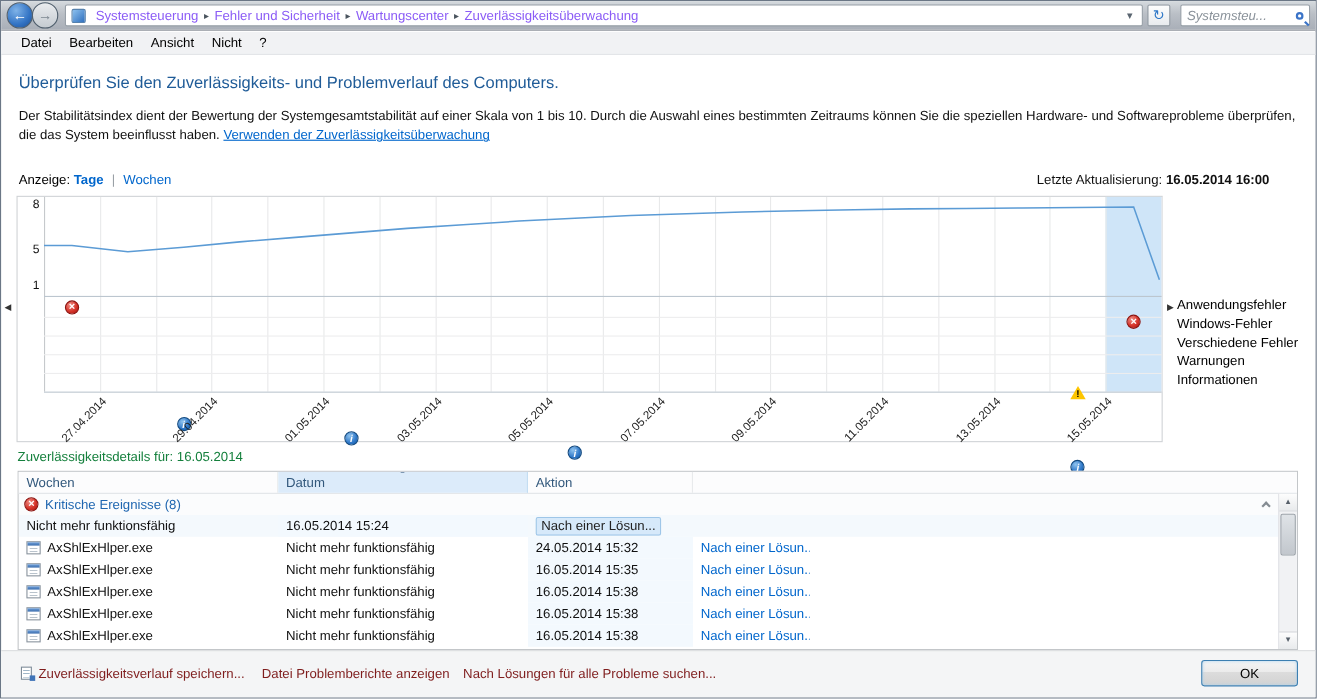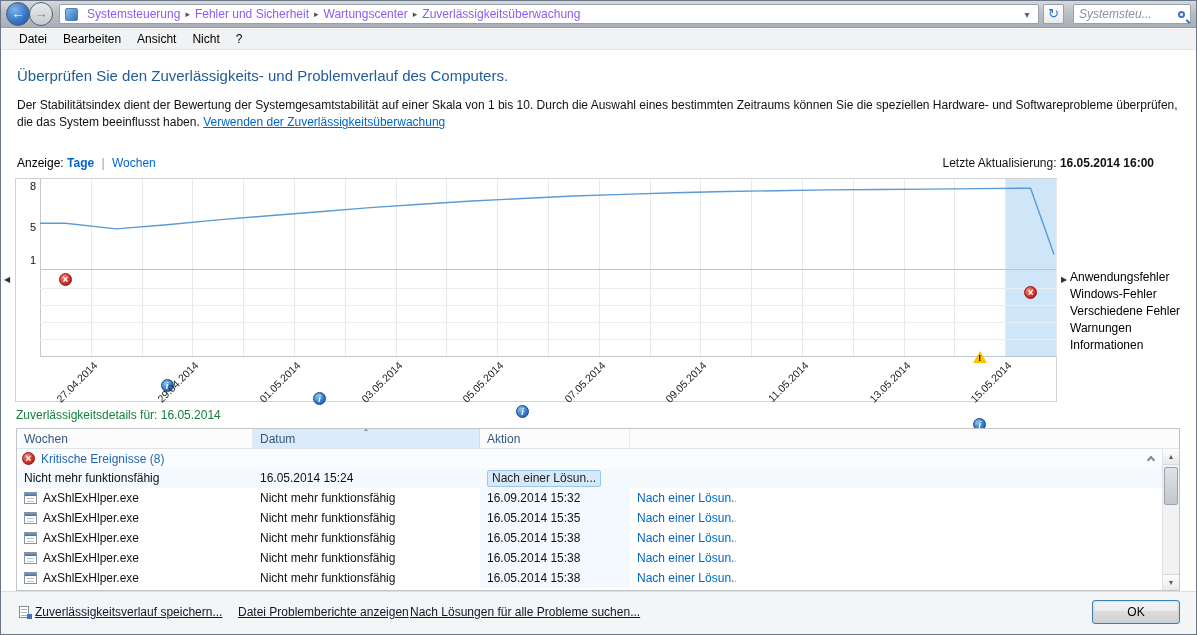--- a/index.html
+++ b/index.html
@@ -110,22 +110,22 @@
   .sb-down { bottom:0; border-top:1px solid #d7dadd; }
   .sb-thumb { position:absolute; left:1px; right:1px; top:18px; height:38px; border:1px solid #9aa1a8; border-radius:2px;
     background:linear-gradient(#dfe3e7,#c2c7cd); }
 
   
   .footer { position:absolute; left:0; right:0; bottom:0; height:43px; background:#f4f5f6; border-top:1px solid #dcdee0; }
   .save-icon { position:absolute; left:18px; top:14px; width:10px; height:12px; background:#fff; border:1px solid #7e8c99; }
   .save-icon::after { content:''; position:absolute; left:1px; right:1px; top:2px; height:7px;
     background:repeating-linear-gradient(180deg,#9fb6c8 0 1px,transparent 1px 3px); }
   .save-icon::before { content:''; position:absolute; right:-4px; bottom:-2px; width:5px; height:5px; background:#3f74b8; }
-  .flink { position:absolute; top:13px; color:#0f172a; white-space:nowrap;text-decoration:underline; }
-  .f-save { left:34px; } .f-reports { left:237px; } .f-solutions { left:409px; }
+  .flink { position:absolute; top:13px; color:#7f1d1d; white-space:nowrap; }
+  .f-save { left:34px; } .f-reports { left:237px; } .f-solutions { left:420px; }
   .okbtn { position:absolute; right:16px; top:8px; width:88px; height:24px; border:1px solid #3c7fb1; border-radius:3px;
     background:linear-gradient(#f4f4f4,#ebebeb 45%,#dcdcdc 46%,#d2d2d2); box-shadow:inset 0 0 3px #a8d2f0;
     font-family:inherit; font-size:12px; color:#000; }
 </style>
 </head>
 <body>
 
 <div class="titlebar">
   <div class="navbtn back"><span>←</span></div>
   <div class="navbtn fwd"><span>→</span></div>
@@ -258,21 +258,21 @@
         <div class="cell c-date">16.05.2014 15:24</div>
         <div class="cell"><div class="actpill">Nach einer Lösun...</div></div>
         <div class="cell"></div>
       </div>
       <div class="drow">
         <div class="cell c-src">
           <div class="ic-app"></div>
           <div class="srctext">AxShlExHlper.exe</div>
         </div>
         <div class="cell">Nicht mehr funktionsfähig</div>
-        <div class="cell c-date">16.09.2014 15:32</div>
+        <div class="cell c-date">24.05.2014 15:32</div>
         <div class="cell">
           <div class="actlink">Nach einer Lösun...</div>
         </div>
         <div class="cell"></div>
       </div>
       <div class="drow">
         <div class="cell c-src">
           <div class="ic-app"></div>
           <div class="srctext">AxShlExHlper.exe</div>
         </div>

